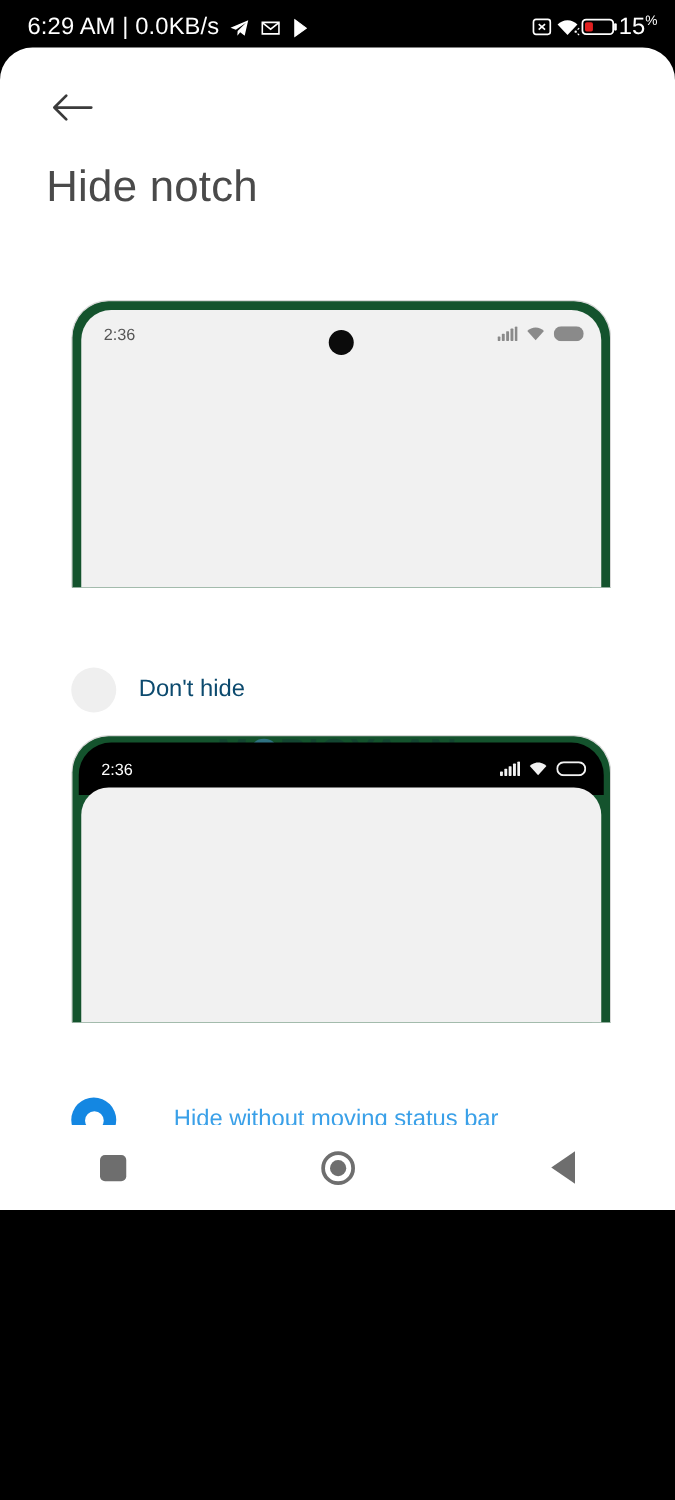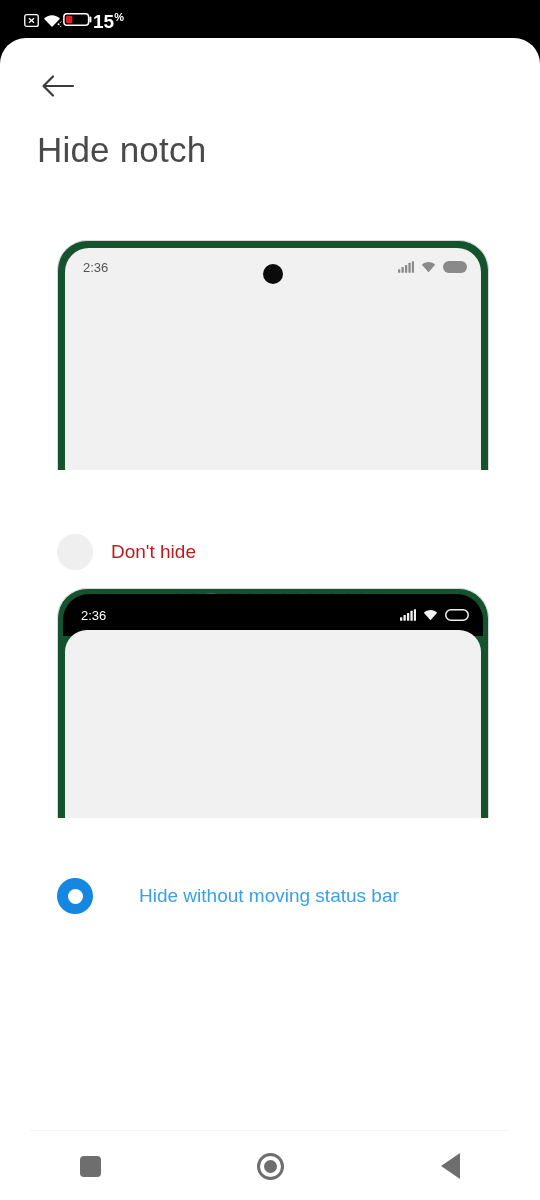--- a/index.html
+++ b/index.html
@@ -12,27 +12,27 @@
 
   
   #device-status-bar{
     position:absolute; top:0; left:0; width:540px; height:44px;
     background:#000; color:#fff;
     display:flex; align-items:center; justify-content:space-between;
     padding:0 14px 0 22px;
   }
   .sb-left{ display:flex; align-items:center; gap:8px; }
   .sb-clock{ font-size:19px; letter-spacing:.1px; white-space:nowrap; font-weight:400; }
-  .sb-right{ display:flex; gap:0;font-weight:bold; }
+  .sb-right{ display:flex; align-items:center; gap:0; }
   .sb-batt-pct{ font-size:19px; }
   .sb-batt-pct sup{ font-size:11px; }
 
   
   #app-surface{
-    position:absolute; top:38px; left:0; width:540px; height:1162px;
+    position:absolute; top:38px; left:0; width:540px; height:930px;
     background:#fff;
     border-top-left-radius:26px; border-top-right-radius:26px;
     overflow:hidden;
   }
 
   #back-button{
     position:absolute; left:36px; top:26px; width:44px; height:44px;
     display:flex; align-items:center; justify-content:center;
     cursor:pointer;
   }
@@ -107,21 +107,21 @@
     background:#efefef; flex:none;
   }
   .radio-on{
     width:36px; height:36px; border-radius:50%; flex:none;
     background:#1487e2;
     display:flex; align-items:center; justify-content:center;
   }
   .radio-on i{
     display:block; width:15px; height:15px; border-radius:50%; background:#fff;
   }
-  .radio-label{ font-size:19px; color:#b91c1c; }
+  .radio-label{ font-size:19px; color:#0c4a6e; }
   .radio-label.sel{ color:#3aa0e8;margin-left:28px; }
 
   
   #watermark{
     position:absolute; left:0; top:548px; width:540px;
     text-align:center;
     font-size:30px; font-weight:700; letter-spacing:1px;
     color:rgba(20,35,60,.30);
     z-index:2; pointer-events:none;
     font-family:"Liberation Sans", sans-serif;
@@ -149,20 +149,34 @@
   .nav-tri{
     width:0; height:0;
     border-top:13px solid transparent; border-bottom:13px solid transparent;
     border-right:19px solid #6e6e6e;
   }
 </style>
 </head>
 <body>
 
 <div id="device-status-bar">
+  <div class="sb-left">
+    <span class="sb-clock">6:29 AM | 0.0KB/s</span>
+    <svg width="17" height="17" viewBox="0 0 24 24">
+      <path d="M22 3 2 11.5l6 2.2L19.5 6 10 15.2l-.3 5.3 3.2-3.9 5.1 3.9z" fill="#fff"></path>
+    </svg>
+    <svg width="17" height="17" viewBox="0 0 24 24">
+      <path d="M2.6 5.5h18.8v13H2.6z" fill="none" stroke="#fff" stroke-width="1.8"></path>
+      <path d="M2.6 5.8 12 13.2l9.4-7.4" fill="none" stroke="#fff" stroke-width="1.8"></path>
+    </svg>
+    <svg width="17" height="17" viewBox="0 0 24 24">
+      <path d="M4 2.5v19l13-9.5z" fill="#fff"></path>
+      <path d="M4 2.5 17 12l-13 9.5z" fill="none" stroke="#fff" stroke-width="1.2"></path>
+    </svg>
+  </div>
   <div class="sb-right">
     <svg width="19" height="19" viewBox="0 0 24 24">
       <rect x="3.5" y="4.5" width="17" height="15" rx="2.5" fill="none" stroke="#fff" stroke-width="1.7"></rect>
       <path d="M8.8 9.2l6.4 5.6M15.2 9.2l-6.4 5.6" stroke="#fff" stroke-width="1.7"></path>
     </svg>
     <svg width="22" height="19" viewBox="0 0 24 22">
       <path d="M12 18.6l-9.2-9.7C5.2 6.3 8.4 4.8 12 4.8s6.8 1.5 9.2 4.1z" fill="#fff"></path>
       <circle cx="19.6" cy="15.4" r="1.1" fill="#fff"></circle>
       <path d="M21.4 13.6l1.4-1.5M21.4 17.2l1.4 1.4" stroke="#fff" stroke-width="1.1"></path>
     </svg>

